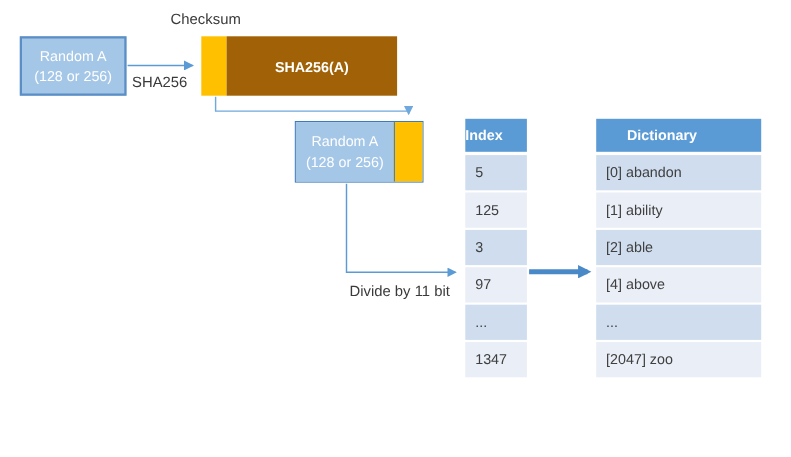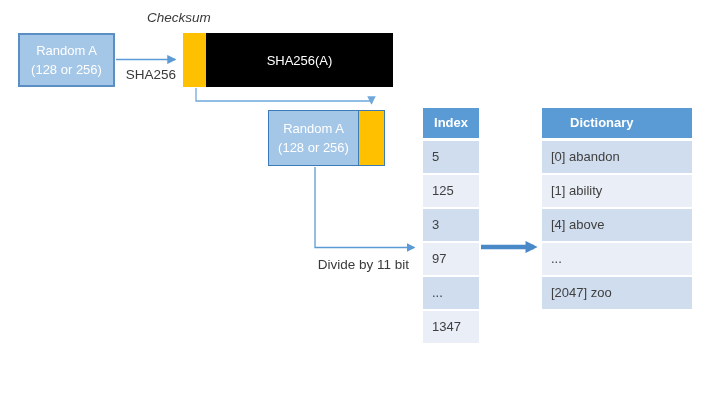--- a/index.html
+++ b/index.html
@@ -2,43 +2,43 @@
 <html><head>
 <meta charset="utf-8">
 <style>
   html,body{margin:0;padding:0;background:#fff;}
   .canvas{
     position:relative;width:719px;height:415px;background:#ffffff;
     font-family:"Liberation Sans", sans-serif;overflow:hidden;
   }
   .connectors{position:absolute;left:0;top:0;width:719px;height:415px;pointer-events:none;}
   .label{position:absolute;color:#3a3a3a;font-size:13.5px;white-space:nowrap;}
-  .checksum-label{left:147px;top:10px;width:80px;text-align:left;font-style:italic;}
-  .sha256-label{left:120px;top:67px;width:56px;text-align:right;}
+  .checksum-label{left:147px;top:10px;width:80px;text-align:center;}
+  .sha256-label{left:120px;top:67px;width:56px;text-align:left;}
   .divide-label{left:293px;top:257px;width:116px;text-align:right;}
 
   .box{position:absolute;box-sizing:border-box;color:#ffffff;font-size:13px;
        display:flex;flex-direction:column;align-items:center;justify-content:center;
        line-height:19px;text-align:center;}
   .box-a{left:18px;top:33px;width:97px;height:54px;background:#a4c6e7;border:2px solid #5b8ec4;}
   .checksum-seg{position:absolute;left:183px;top:33px;width:23px;height:54px;background:#ffc000;}
-  .sha-box{left:206px;top:33px;width:187px;height:54px;background:#000000;}
+  .sha-box{left:206px;top:33px;width:155px;height:54px;background:#a16207;font-weight:bold;}
 
   .box-b{position:absolute;left:268px;top:110px;width:117px;height:56px;box-sizing:border-box;
          border:1.5px solid #3d7ab8;display:flex;}
   .box-b-blue{flex:1;background:#a4c6e7;color:#fff;font-size:13px;line-height:19px;
               display:flex;flex-direction:column;align-items:center;justify-content:center;text-align:center;}
   .box-b-gold{width:25px;background:#ffc000;border-left:1.5px solid #3d7ab8;}
 
   .table{position:absolute;}
   .table.index{left:423px;top:108px;width:56px;}
   .table.dict{left:542px;top:108px;width:150px;}
   .th{height:30px;line-height:30px;background:#5b9bd5;color:#ffffff;font-weight:bold;
       font-size:13px;margin-bottom:3px;}
-  .th.center{text-align:center;}
+  .th.center{}
   .th.pad{padding-left:28px;}
   .cell{height:32px;line-height:32px;margin-bottom:2px;font-size:13px;color:#404040;
         padding-left:9px;box-sizing:border-box;white-space:nowrap;}
   .rows > .cell:nth-child(odd){background:#cfddee;}
   .rows > .cell:nth-child(even){background:#e9eef7;}
 </style>
 </head>
 <body>
 
 <div class="canvas">
@@ -93,19 +93,20 @@
         <div class="cell">...</div>
         <div class="cell">1347</div>
       </div>
   </div>
 
   <div class="table dict">
     <div class="th pad">Dictionary</div>
     <div class="rows">
         <div class="cell">[0] abandon</div>
         <div class="cell">[1] ability</div>
+        <div class="cell">[2] able</div>
         <div class="cell">[4] above</div>
         <div class="cell">...</div>
         <div class="cell">[2047] zoo</div>
       </div>
   </div>
 
 </div>
 
 </body></html>

